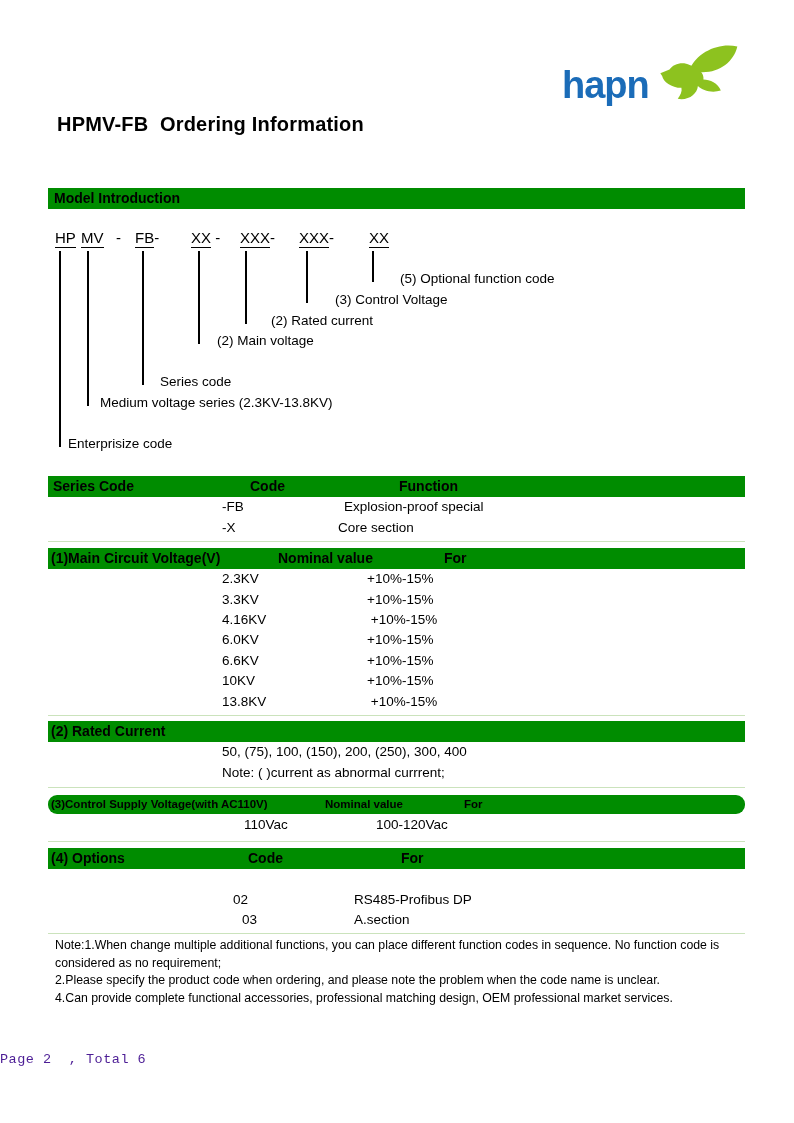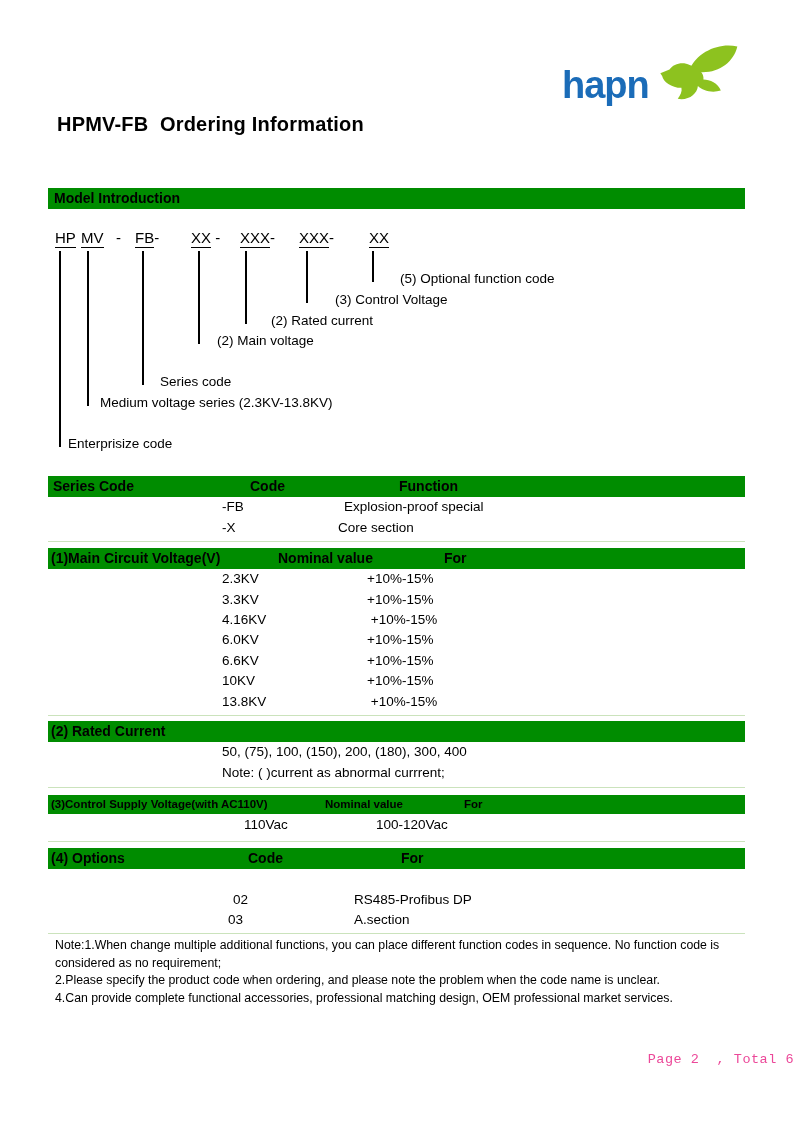--- a/index.html
+++ b/index.html
@@ -9,37 +9,37 @@
   .logo{position:absolute;left:560px;top:40px;width:185px;height:74px;}
   .logo-text{position:absolute;left:2px;top:24px;font-size:38px;font-weight:bold;
              color:#1B6CB8;letter-spacing:-1px;}
   .logo-bird{position:absolute;left:90px;top:2px;width:94px;height:66px;}
   
   .title{position:absolute;left:57px;top:113px;margin:0;font-size:20px;font-weight:bold;
          white-space:pre;letter-spacing:.2px;}
   
   .bar{position:absolute;left:48px;width:697px;height:21px;background:#008C00;}
   .bar .bh{position:absolute;top:0;line-height:21px;font-weight:bold;font-size:14px;white-space:pre;color:#000;}
-  .bar.small{height:19px;}
+  .bar.small{height:19px;border-radius:9px;}
   .bar.small .bh{line-height:19px;font-size:11.5px;}
   
   .r{position:absolute;left:48px;width:697px;height:20px;font-size:13.5px;white-space:pre;}
   .r .c{position:absolute;top:0;text-align:center;}
   .sep{position:absolute;left:48px;width:697px;height:1px;background:#CBE3BC;}
   
   .seg{position:absolute;top:229px;font-size:15px;white-space:pre;}
   .useg{display:inline-block;border-bottom:1.5px solid #000;padding-bottom:1px;}
   .vline{position:absolute;width:1.5px;background:#000;}
   .dl{position:absolute;font-size:13.5px;white-space:pre;}
   
   .notes{position:absolute;left:55px;top:937px;width:694px;font-size:12.3px;line-height:17.5px;}
   
-  .footer{position:absolute;left:0;top:1052px;width:100%;text-align:right;
+  .footer{position:absolute;left:0;top:1052px;width:100%;text-align:left;
           font-family:"Liberation Mono","DejaVu Sans Mono",monospace;font-size:13.5px;
-          letter-spacing:.5px;color:#ec4899;white-space:pre;}
+          letter-spacing:.5px;color:#4c1d95;white-space:pre;}
 </style>
 </head>
 <body>
 
 <div class="page">
 
   <div class="logo">
     <span class="logo-text">hapn</span>
     <svg class="logo-bird" viewBox="0 0 100 72" aria-hidden="true">
       <path d="M42 30 C 50 10, 76 0, 94 5 C 90 22, 74 34, 54 33 C 49 33, 45 32, 42 30 Z" fill="#8DC21F"></path>
@@ -127,21 +127,21 @@
   <div class="r" style="top:694px">
     <span class="c" style="left:174px">13.8KV</span>
     <span class="c" style="left:319px"> +10%-15%</span>
   </div>
   <div class="sep" style="top:715px"></div>
 
   <div class="bar" style="top:721px">
     <span class="bh" style="left:3px">(2) Rated Current</span>
   </div>
   <div class="r" style="top:744px">
-    <span class="c" style="left:174px">50, (75), 100, (150), 200, (180), 300, 400</span>
+    <span class="c" style="left:174px">50, (75), 100, (150), 200, (250), 300, 400</span>
   </div>
   <div class="r" style="top:765px">
     <span class="c" style="left:174px">Note: ( )current as abnormal currrent;</span>
   </div>
   <div class="sep" style="top:787px"></div>
 
   <div class="bar small" style="top:795px">
     <span class="bh" style="left:3px">(3)Control Supply Voltage(with AC110V)</span>
     <span class="bh" style="left:277px">Nominal value</span>
     <span class="bh" style="left:416px">For</span>
@@ -155,21 +155,21 @@
   <div class="bar" style="top:848px">
     <span class="bh" style="left:3px">(4) Options</span>
     <span class="bh" style="left:200px">Code</span>
     <span class="bh" style="left:353px">For</span>
   </div>
   <div class="r" style="top:892px">
     <span class="c" style="left:185px">02</span>
     <span class="c" style="left:306px">RS485-Profibus DP</span>
   </div>
   <div class="r" style="top:912px">
-    <span class="c" style="left:180px">03</span>
+    <span class="c" style="left:194px">03</span>
     <span class="c" style="left:306px">A.section</span>
   </div>
   <div class="sep" style="top:933px"></div>
 
   <div class="notes">
     <div>Note:1.When change multiple additional functions, you can place different function codes in sequence. No function code is considered as no requirement;</div>
     <div>2.Please specify the product code when ordering, and please note the problem when the code name is unclear.</div>
     <div>4.Can provide complete functional accessories, professional matching design, OEM professional market services.</div>
   </div>
 

